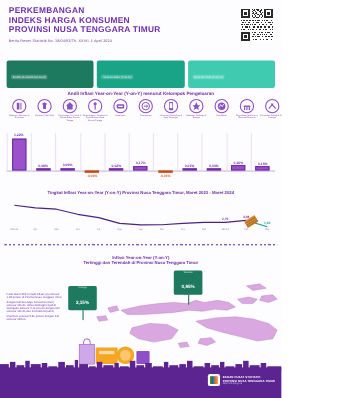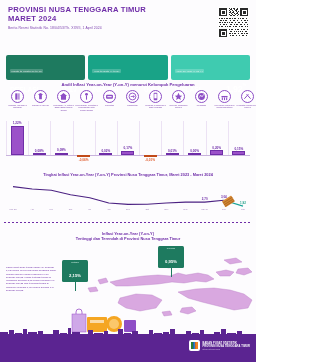--- a/index.html
+++ b/index.html
@@ -90,22 +90,23 @@
   .flogo-txt div:nth-child(3){ font-size:2.1px; color:#d6c4ea; }
   .ftart { position:absolute; left:70px; bottom:24px; }
 </style>
 </head>
 <body>
 
 <div class="page">
 
   <div class="header">
     <div class="title">
+      <div>PERKEMBANGAN</div>
+      <div>INDEKS HARGA KONSUMEN</div>
       <div>PROVINSI NUSA TENGGARA TIMUR</div>
-      <div>MARET 2024</div>
     </div>
     <div class="subtitle">Berita Resmi Statistik No. 18/04/53/Th. XXVII, 1 April 2024</div>
     <div class="qr">
       <svg width="31" height="31" viewBox="0 0 31 31" shape-rendering="crispEdges">
         <rect width="31" height="31" fill="#fff"></rect>
         <g fill="#2a2a2a">
           <rect x="1" y="1" width="8" height="8"></rect>
             <rect x="2.5" y="2.5" width="5" height="5" fill="#fff"></rect>
             <rect x="3.5" y="3.5" width="3" height="3"></rect>
           <rect x="22" y="1" width="8" height="8"></rect>

